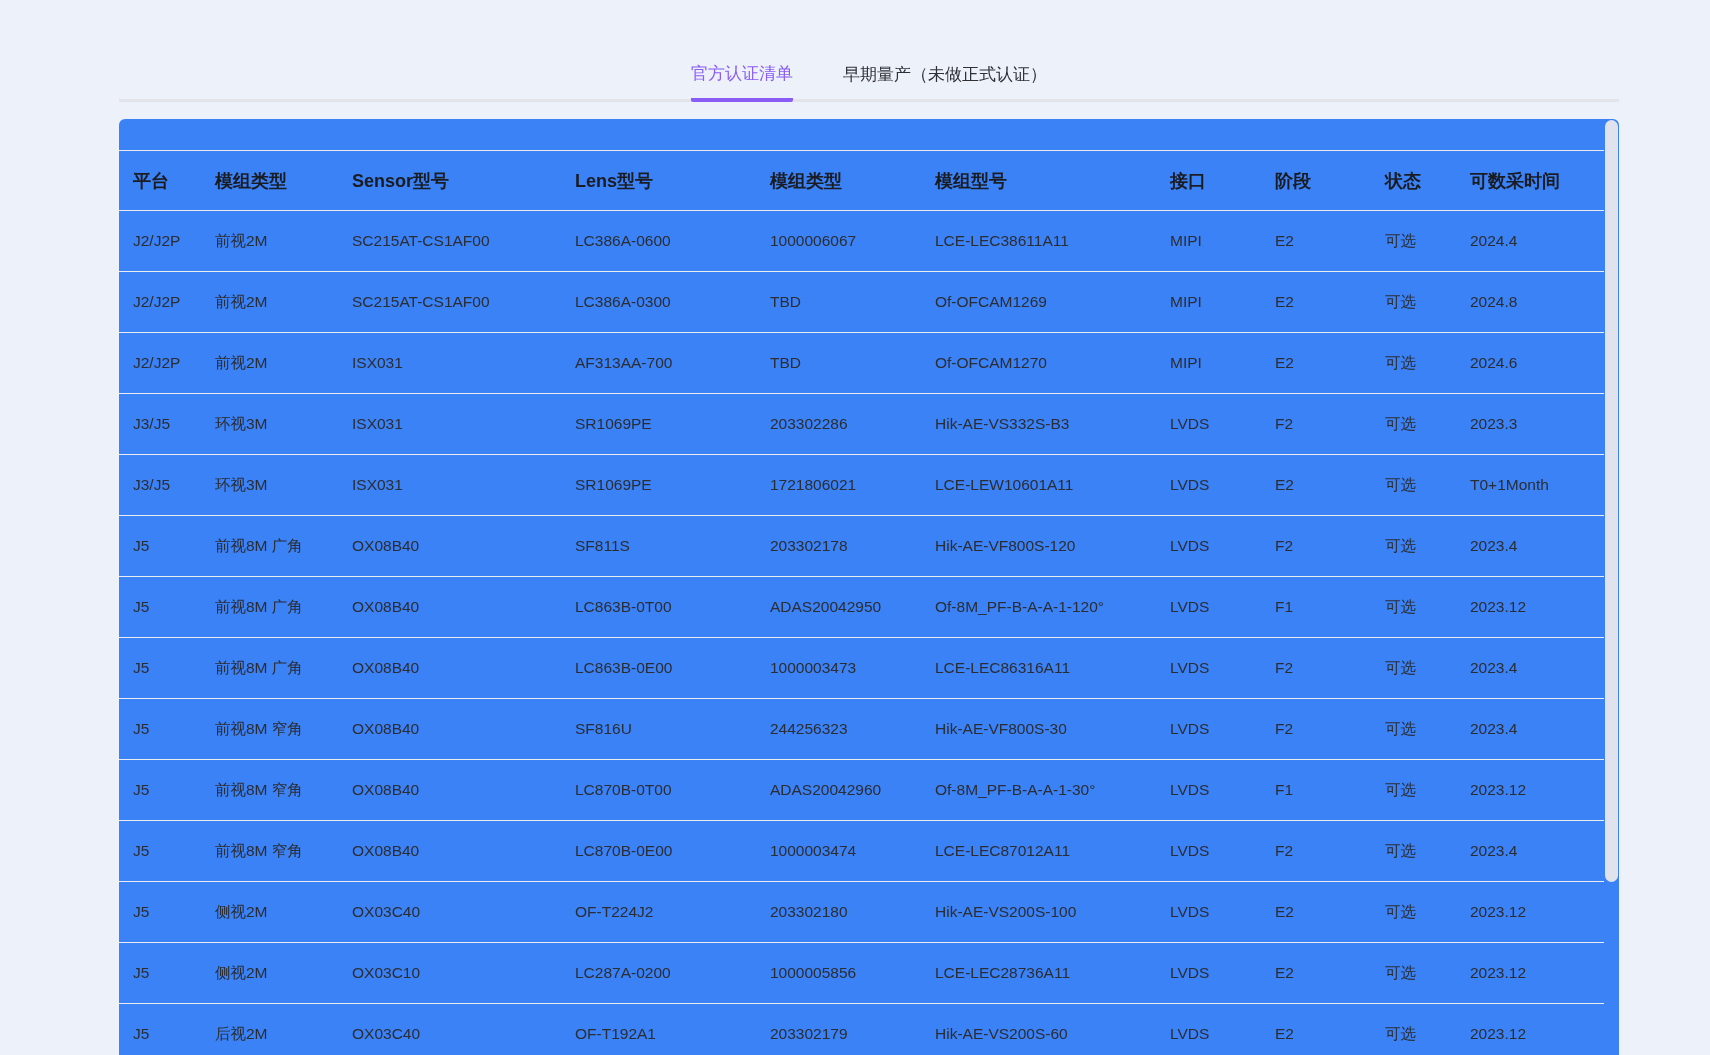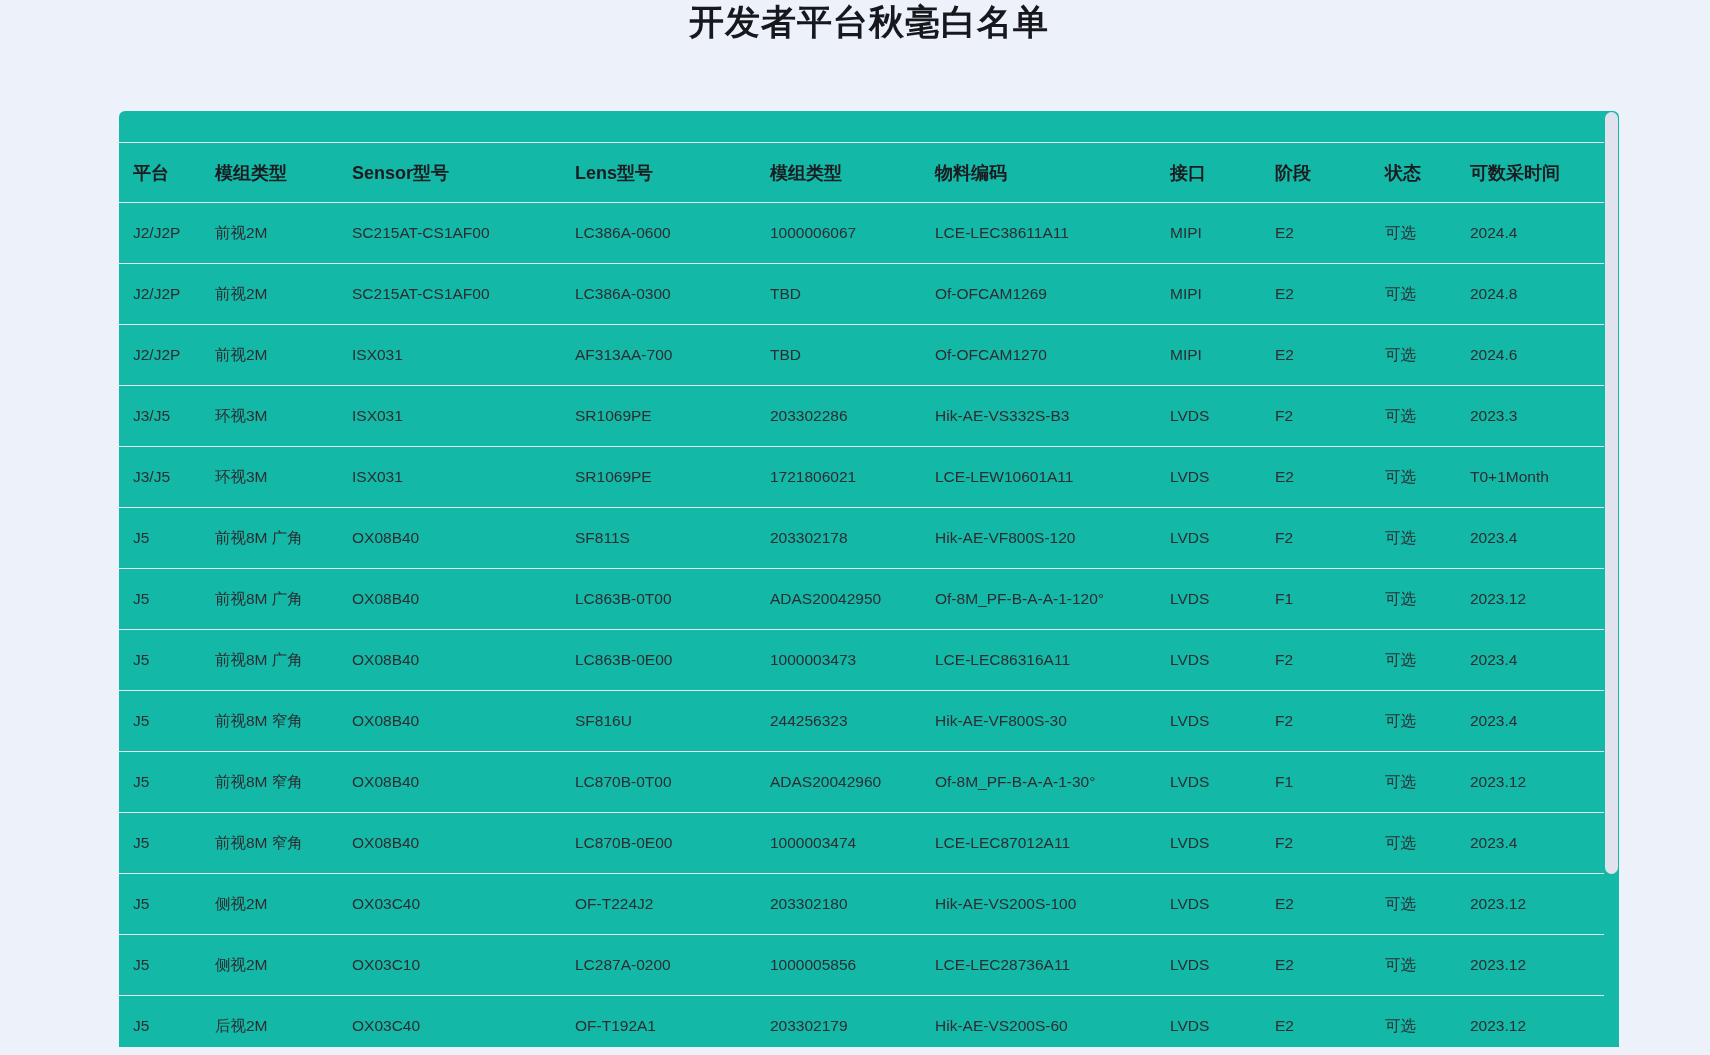--- a/index.html
+++ b/index.html
@@ -47,24 +47,24 @@
     white-space:nowrap;
   }
   .tab.active{
     color:#8a5cf6;
     border-bottom:4px solid #8a5cf6;
     border-radius:0 0 2px 2px;
     margin-bottom:-3px;
   }
   .panel{
     position:absolute;
-    left:119px; top:111px;
+    left:119px; top:119px;
     width:1500px;
     height:936px;
-    background:#14b8a6;
+    background:#3b82f6;
     border-radius:6px 6px 0 0;
     overflow:hidden;
   }
   .table-wrap{
     position:absolute;
     left:0; top:31px;
     width:1485px;
   }
   table{
     width:1485px;
@@ -102,21 +102,24 @@
     width:13px;
     height:762px;
     background:#e0e3ed;
     border-radius:7px;
   }
 </style>
 </head>
 <body>
 
 <div class="header-area">
-  <h1 class="page-title">开发者平台秋毫白名单</h1>
+  <div class="tabbar">
+    <div class="tab active">官方认证清单</div>
+    <div class="tab">早期量产（未做正式认证）</div>
+  </div>
 </div>
 
 <div class="panel">
   <div class="table-wrap">
     <table>
       <colgroup>
           <col style="width: 82px;">
           <col style="width: 137px;">
           <col style="width: 223px;">
           <col style="width: 195px;">
@@ -127,21 +130,21 @@
           <col style="width: 85px;">
           <col style="width: 148px;">
         </colgroup>
       <thead>
         <tr>
             <th>平台</th>
             <th>模组类型</th>
             <th>Sensor型号</th>
             <th>Lens型号</th>
             <th>模组类型</th>
-            <th>物料编码</th>
+            <th>模组型号</th>
             <th>接口</th>
             <th>阶段</th>
             <th>状态</th>
             <th>可数采时间</th>
           </tr>
       </thead>
       <tbody>
           <tr>
             <td>J2/J2P</td>
             <td>前视2M</td>

